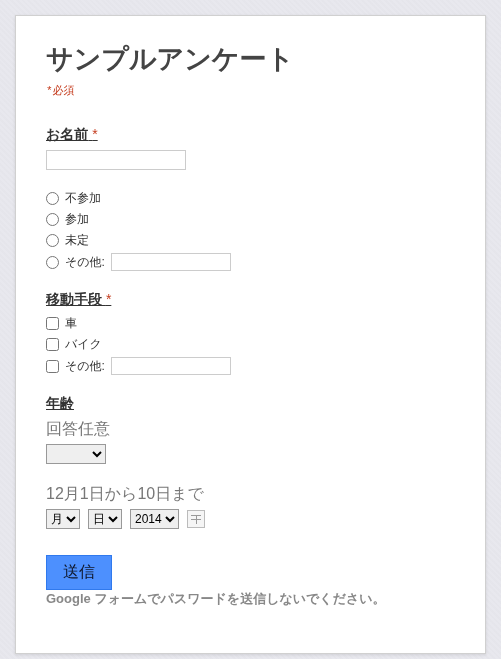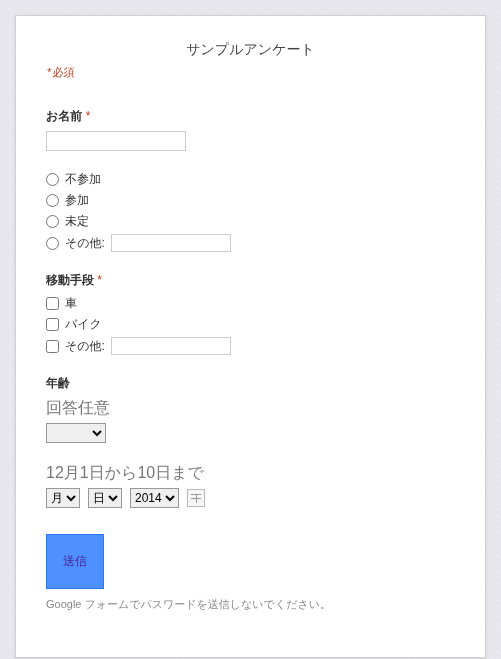--- a/index.html
+++ b/index.html
@@ -14,34 +14,33 @@
     box-sizing: border-box;
   }
   .form-card {
     background: #ffffff;
     border: 1px solid #d0d0d0;
     box-shadow: 0 1px 3px rgba(0,0,0,0.1);
     padding: 25px 30px 15px 30px;
     box-sizing: border-box;
   }
   .form-title {
-    font-size: 14px;
+    font-size: 27px;
     color: #444;
-    font-weight: normal;
+    font-weight: bold;
     margin: 0 0 6px 0;
-    text-align: center;
   }
   .required-note {
     color: #c43b1d;
     font-size: 11px;
     margin-bottom: 28px;
     font-family: Liberation Mono, monospace;
   }
   .q-block { margin-bottom: 20px; }
-  .q-label { font-size: 12px; font-weight: bold; color: #333; margin-bottom: 6px; }
+  .q-label { font-size: 14px; font-weight: bold; color: #333; margin-bottom: 6px; text-decoration: underline; }
   .ast { color: #c43b1d; font-weight: normal; }
   .text-input {
     width: 140px;
     height: 20px;
     border: 1px solid #ccc;
     padding: 1px 3px;
     box-sizing: border-box;
     font-size: 12px;
   }
   .option-row { margin: 4px 0; display: flex; align-items: center; gap: 6px; }
@@ -78,27 +77,27 @@
     position:absolute;
     top:4px; left:3px; right:3px; bottom:3px;
     background:
       linear-gradient(#999,#999) 0 0/100% 1px no-repeat,
       linear-gradient(#999,#999) 0 50%/100% 1px no-repeat,
       linear-gradient(#999,#999) 50% 0/1px 100% no-repeat;
   }
   .submit-btn {
     background: #4d90fe;
     border: 1px solid #3079ed;
-    color: #4c1d95;
-    font-size: 12px;
-    padding: 18px 16px;
+    color: #0f172a;
+    font-size: 16px;
+    padding: 6px 16px;
     cursor: pointer;
     margin-top: 6px;
   }
-  .pw-note { color: #888; font-size: 11px; margin-top: 8px; margin-bottom: 30px;}
+  .pw-note { color: #888; font-size: 13px; margin-bottom: 30px; font-weight: bold;}
 </style>
 </head>
 <body>
 
 <div class="form-card">
 
   <h1 class="form-title">サンプルアンケート</h1>
   <div class="required-note">*必須</div>
 
   

